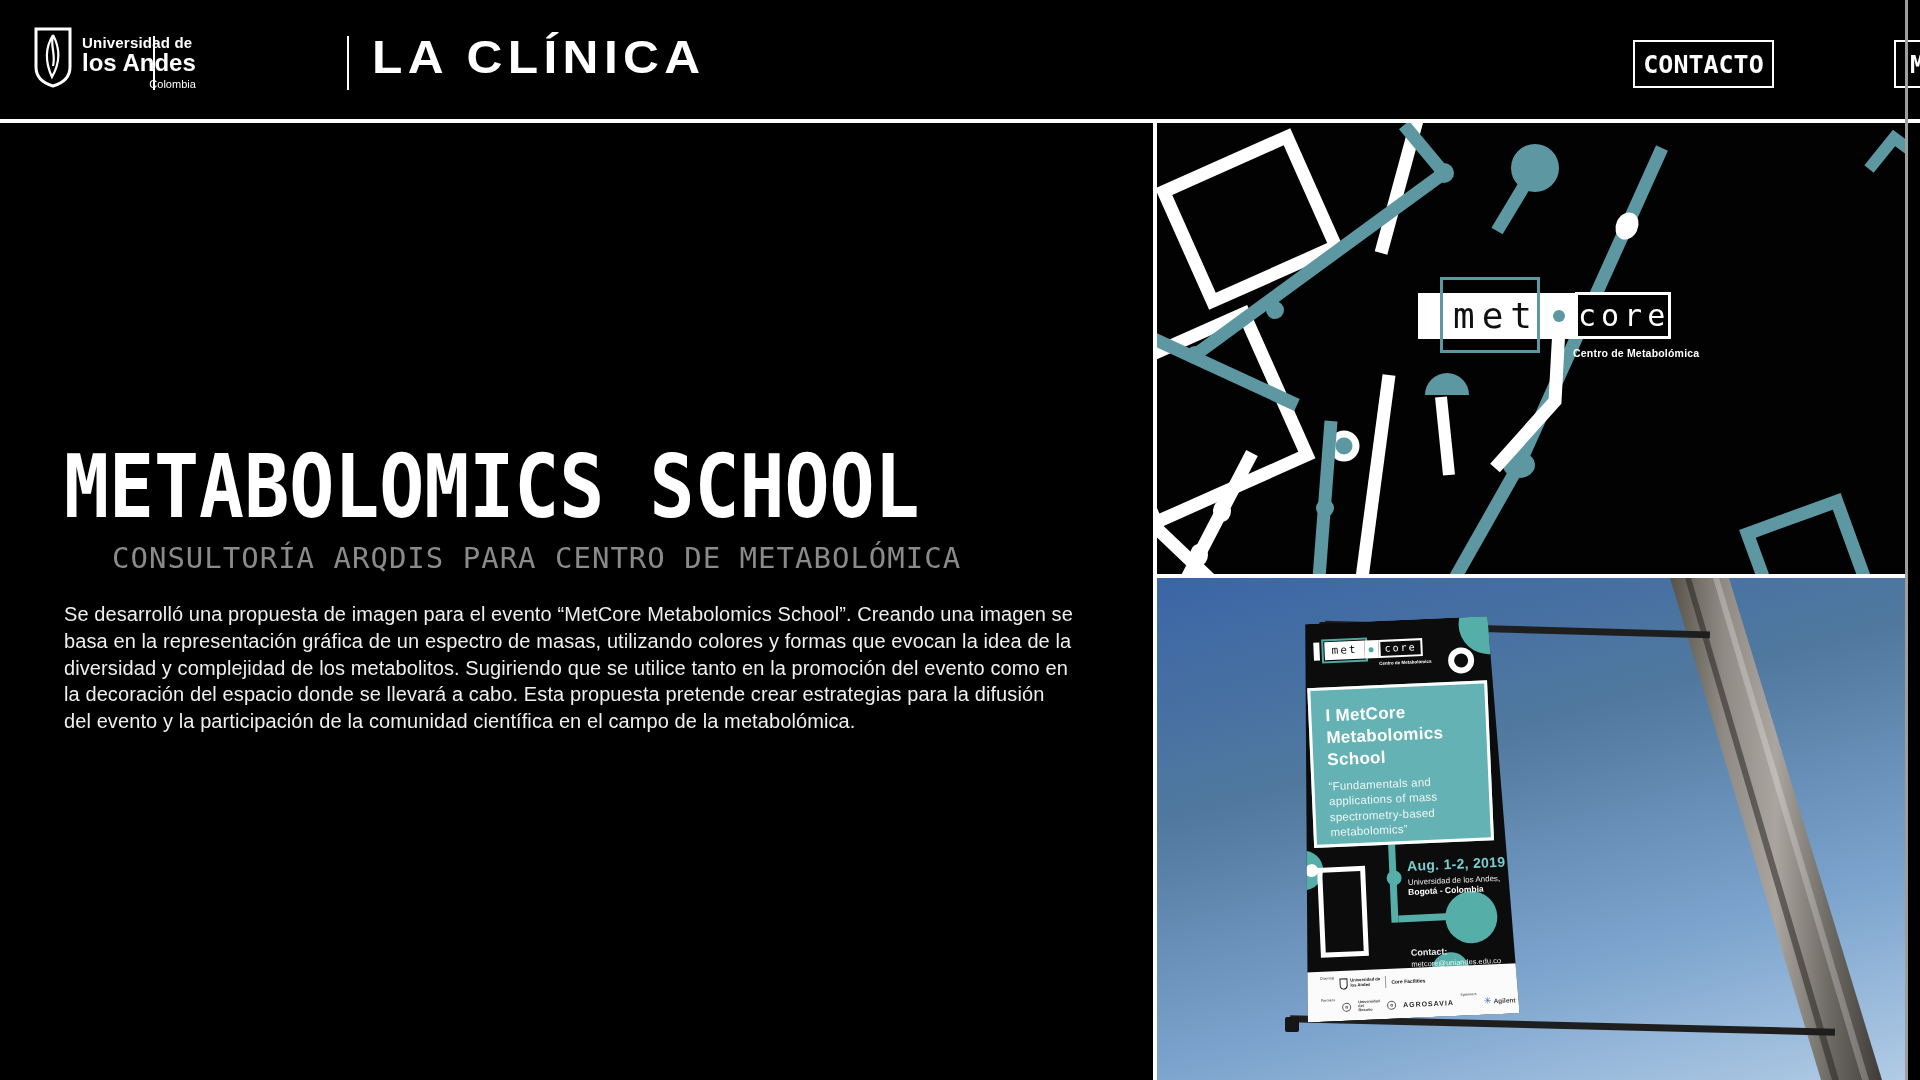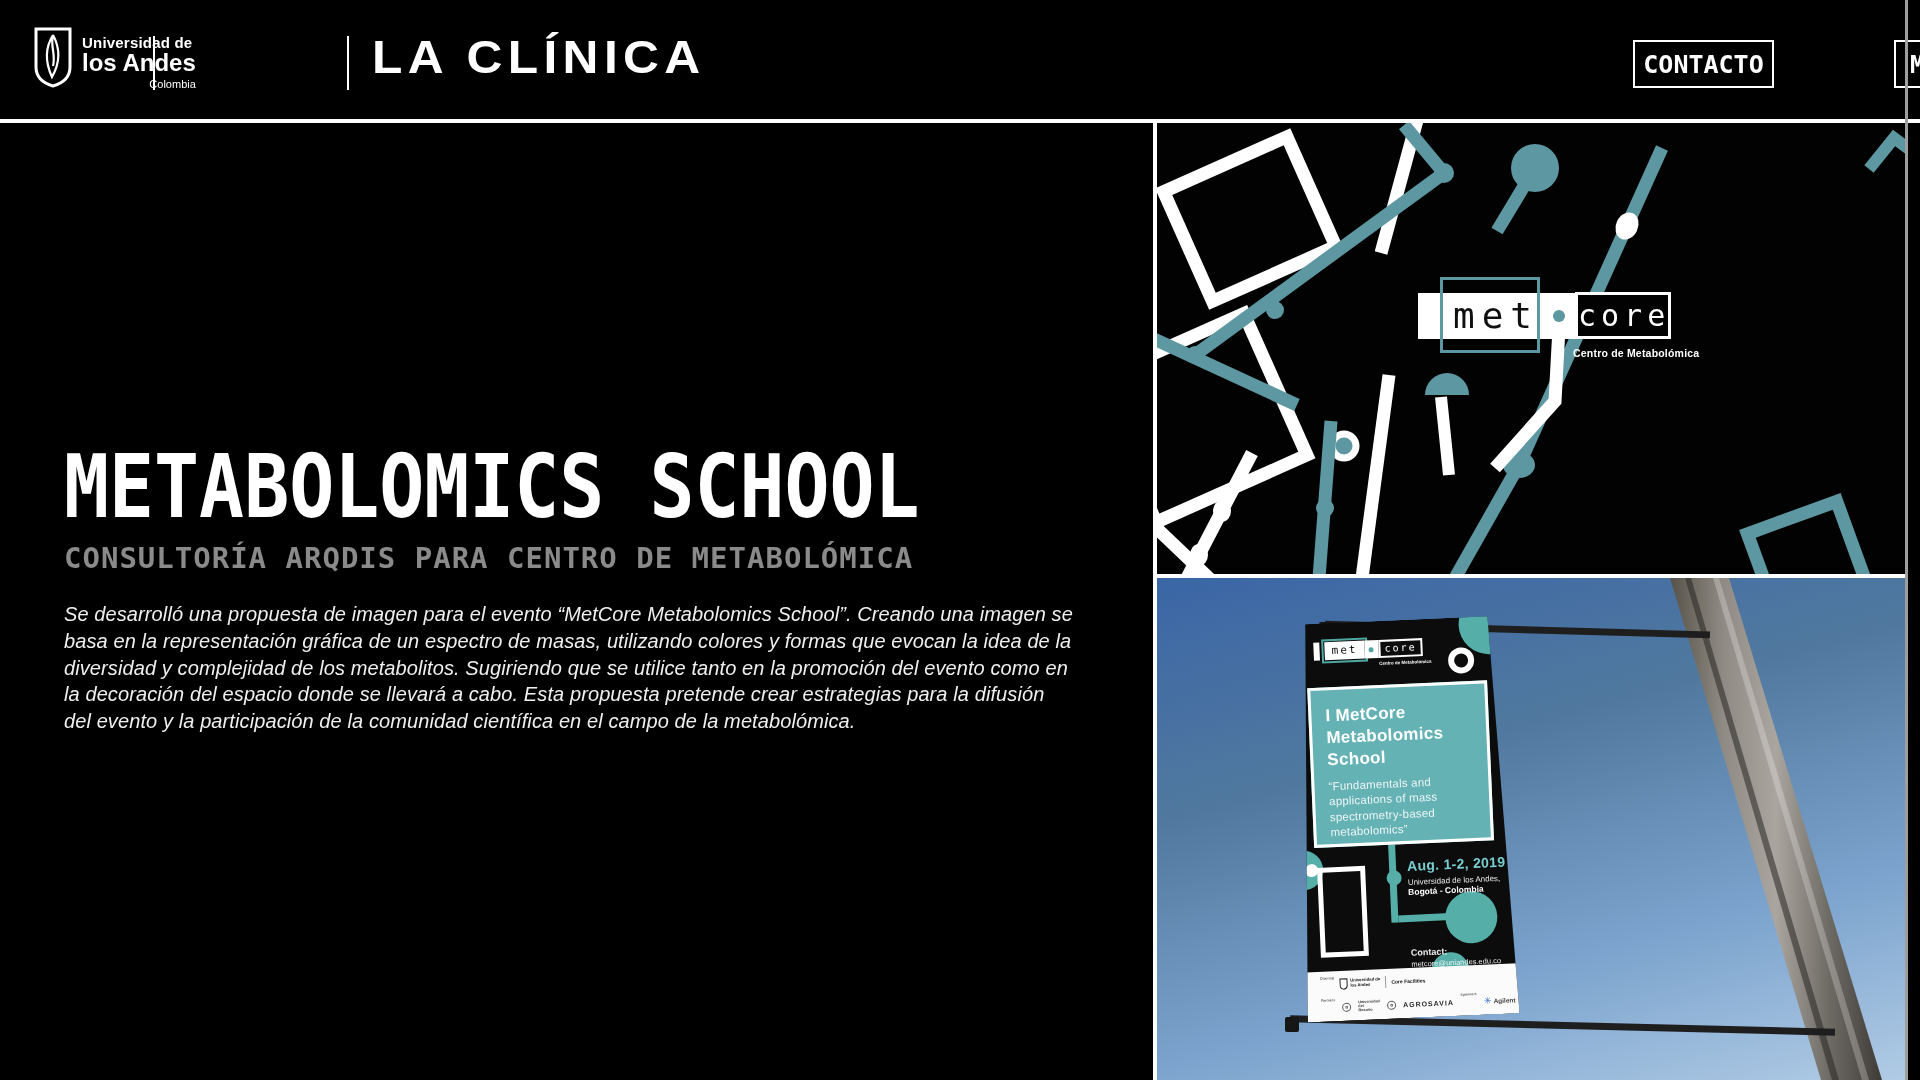--- a/index.html
+++ b/index.html
@@ -35,23 +35,23 @@
              display:flex; align-items:center; justify-content:center;
              font-family:"DejaVu Sans Mono", monospace; font-weight:700; font-size:25px; letter-spacing:0;
              cursor:pointer; }
   .btn-contacto { left:1633px; width:141px; }
   .btn-menu     { left:1894px; width:92px; }
 
   
   .hero { position:absolute; left:64px; top:443px; width:1010px; color:#fff; }
   .hero-title { font-family:"DejaVu Sans Mono", monospace; font-weight:700; font-size:88px; line-height:1.0;
                 color:#fff; white-space:nowrap; transform:scaleX(.85); transform-origin:left bottom; }
-  .hero-sub { margin-top:10px; font-family:"DejaVu Sans Mono", monospace; font-weight:700; font-size:29px;
-              letter-spacing:1px; color:#8a8a8a; white-space:nowrap; }
-  .hero-body { margin-top:26px; font-size:20px; line-height:1.34; color:#efefef; letter-spacing:.1px;font-style:italic; }
+  .hero-sub { margin-top:10px; font-family:"DejaVu Sans Mono", monospace; font-weight:400; font-size:29px;
+              letter-spacing:1px; color:#8a8a8a; white-space:nowrap;margin-left:48px; }
+  .hero-body { margin-top:26px; font-size:20px; line-height:1.34; color:#efefef; letter-spacing:.1px; }
 
   
   .v-rule   { position:absolute; left:1153px; top:123px; width:4px; height:957px; background:#fff; }
   .mid-rule { position:absolute; left:1157px; top:574px; width:749px; height:4px; background:#fff; }
   .scrollbar { position:absolute; left:1905px; top:0; width:3px; height:1080px; background:#9e9e9e; }
 
   
   .img1 { position:absolute; left:1157px; top:123px; width:749px; height:451px; background:#020202; overflow:hidden; cursor:pointer; }
   .img1 svg.pattern { position:absolute; left:0; top:0; }
 

